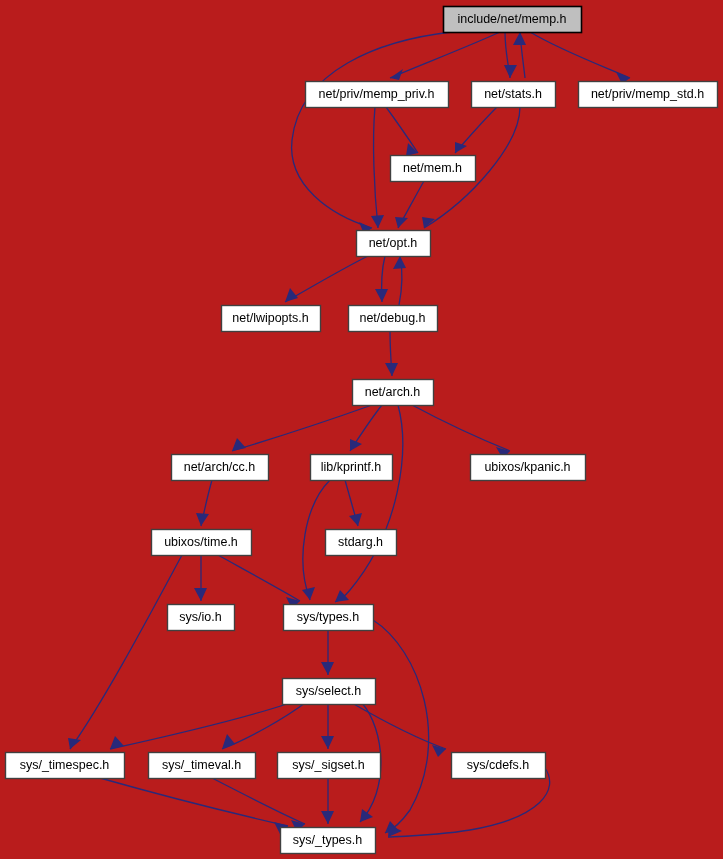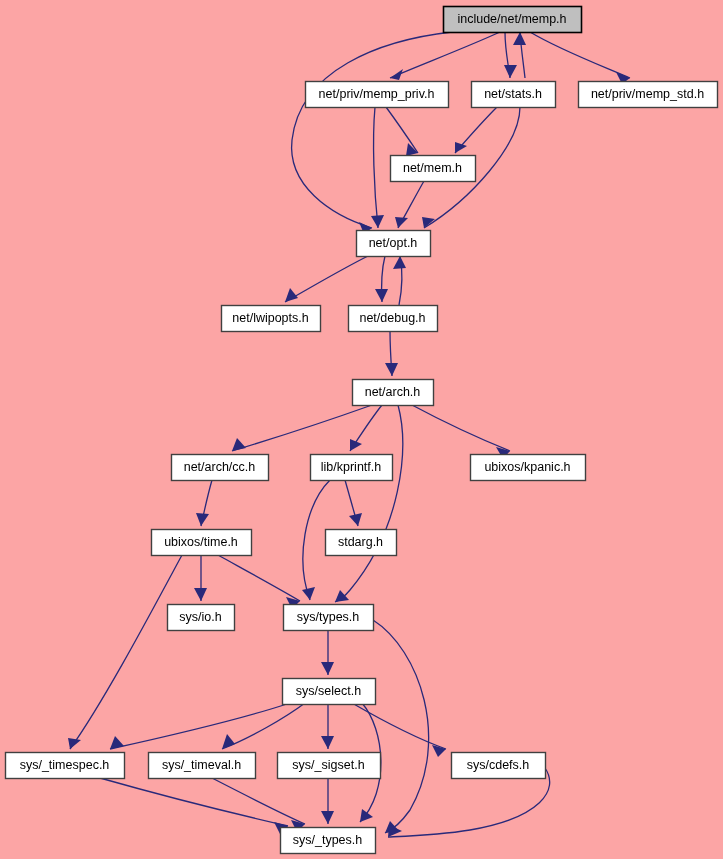--- a/index.html
+++ b/index.html
@@ -7,21 +7,21 @@
     padding: 0;
     background: #ffffff;
   }
   body {
     font-family: "Liberation Sans", sans-serif;
   }
   #graph-root {
     position: relative;
     width: 723px;
     height: 859px;
-    background: #fca5a5;
+    background: #b91c1c;
     overflow: hidden;
   }
   svg#dep-graph {
     display: block;
     width: 723px;
     height: 859px;
   }
   .node-box {
     fill: #ffffff;
     stroke: #404040;

